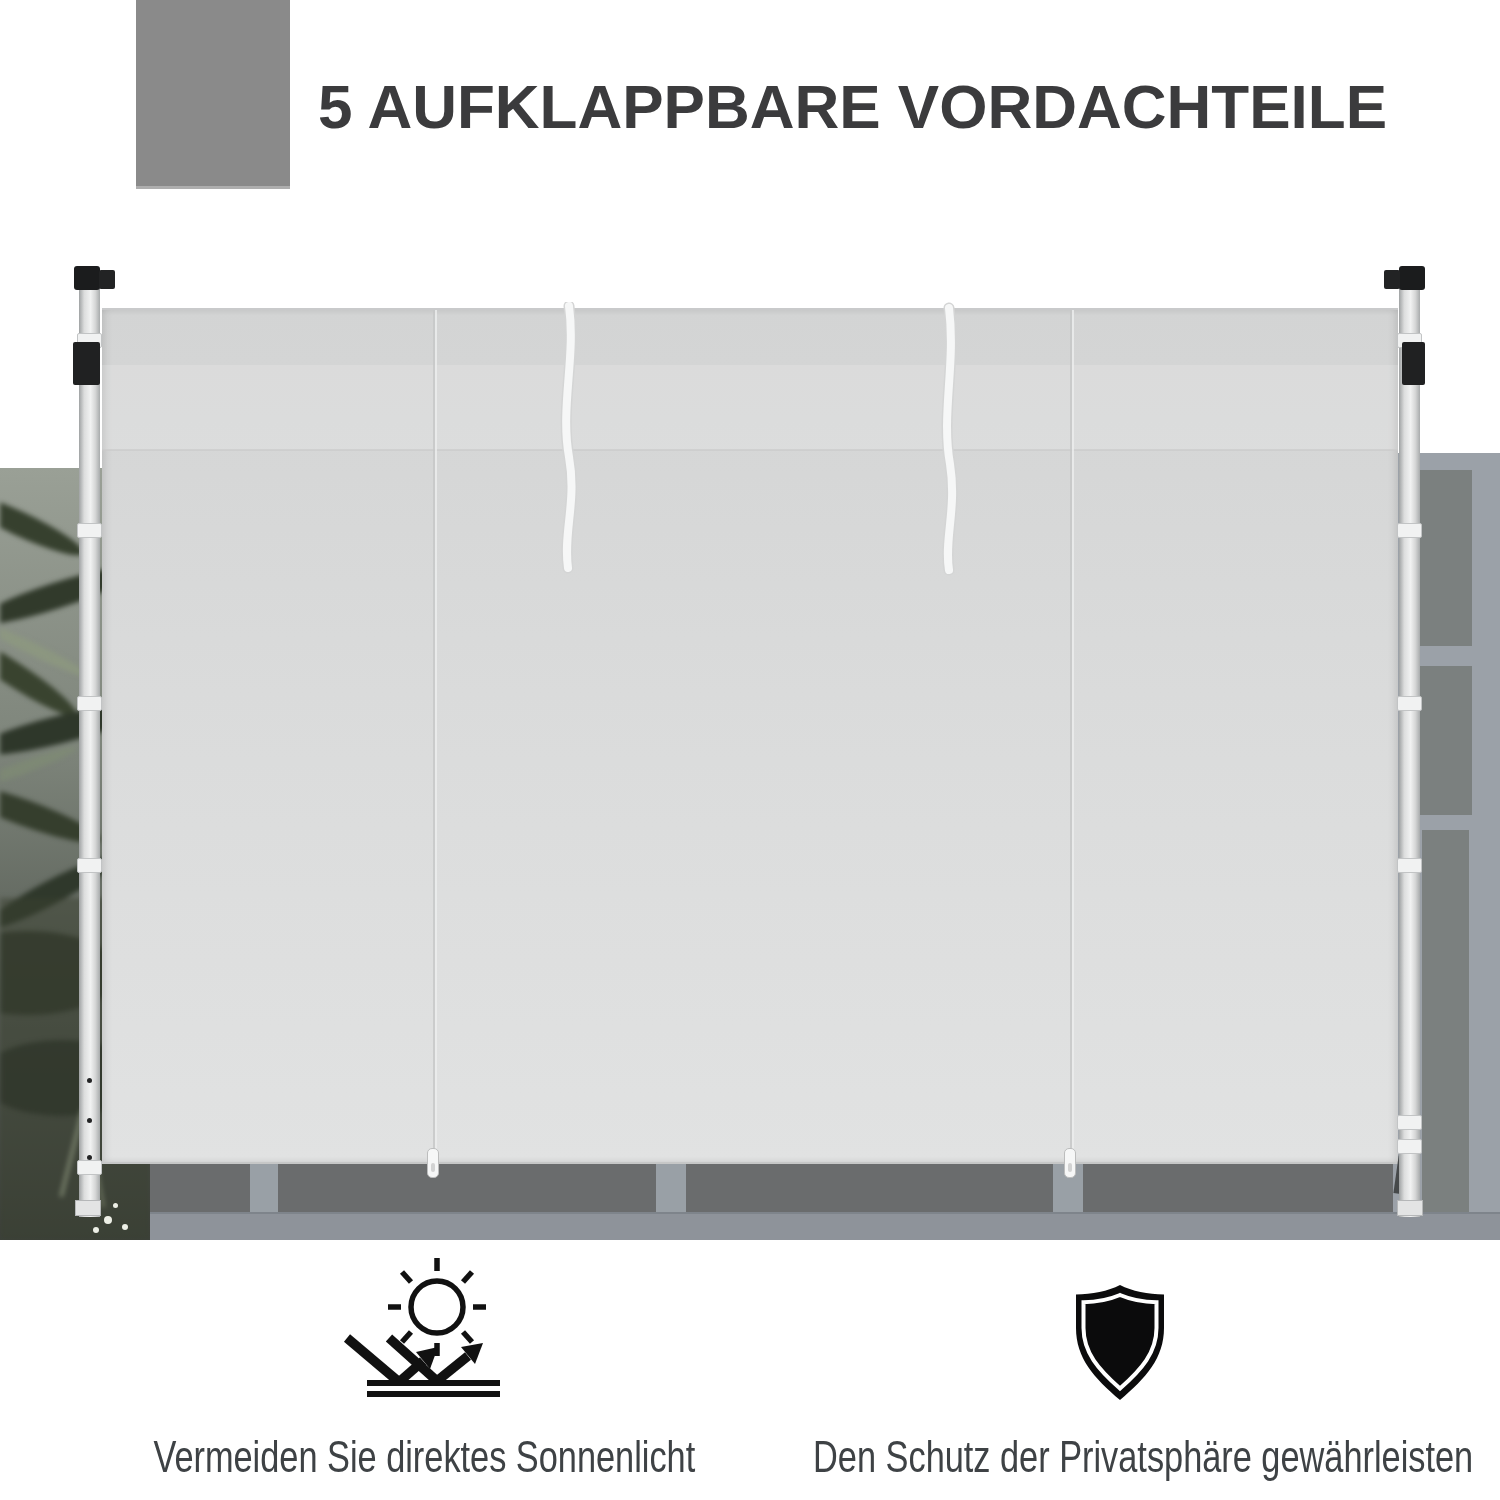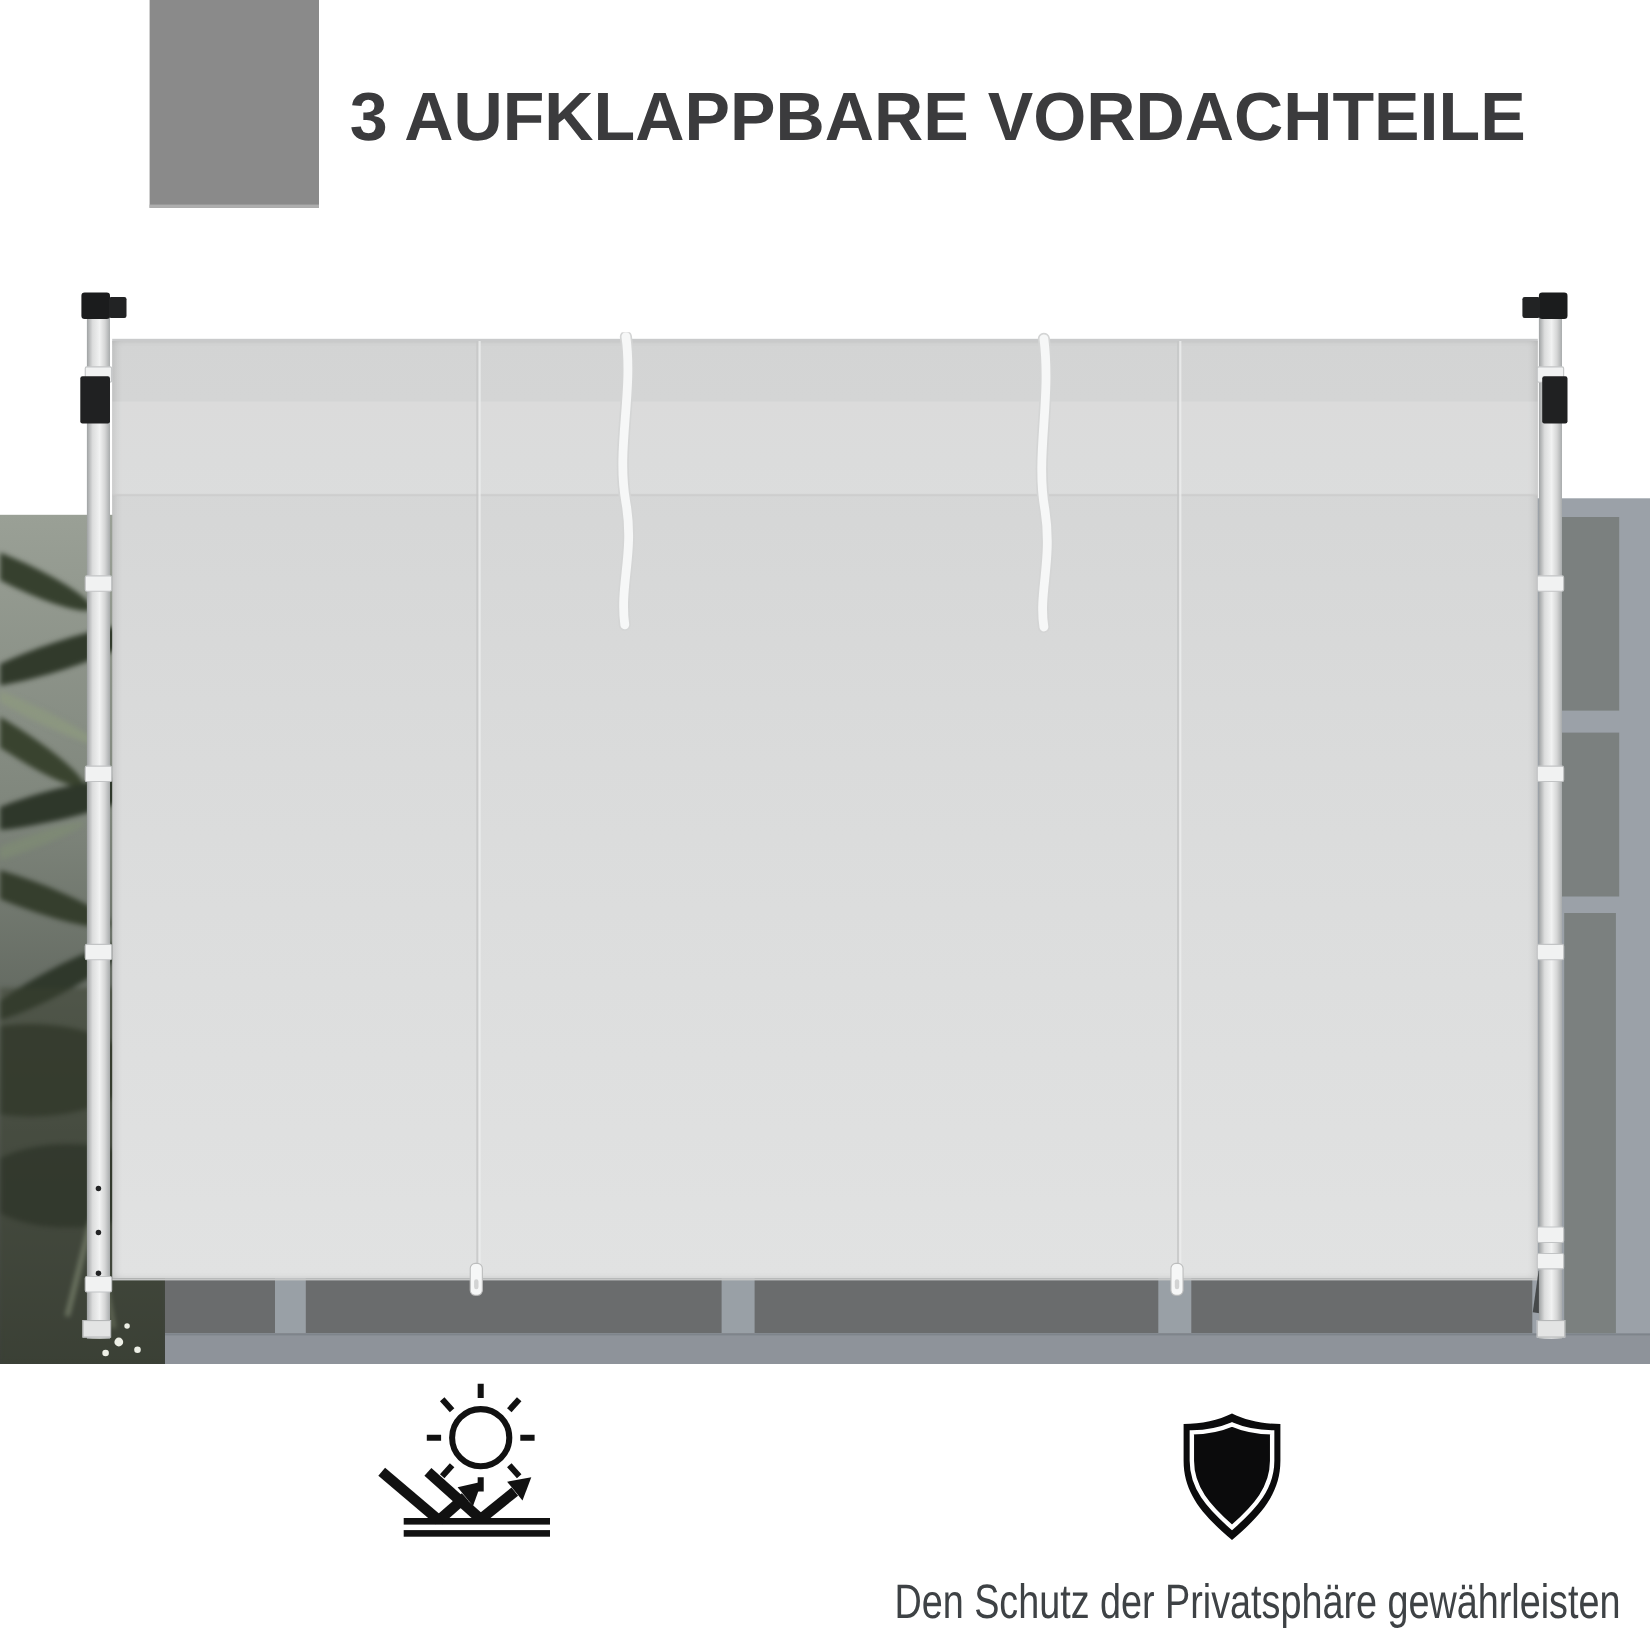--- a/index.html
+++ b/index.html
@@ -54,21 +54,21 @@
   .feature .caption{position:absolute;left:0;top:184px;width:100%;text-align:center;
                     font-size:44px;line-height:50px;color:#3e4245;white-space:nowrap;}
   .caption span{display:inline-block;transform:scaleX(0.78);transform-origin:center;}
 </style>
 </head>
 <body>
 
 <div id="stage">
 
   <div class="abs" id="accent-block"></div>
-  <div class="abs" id="page-title">3 AUFKLAPPBARE VORDACHTEILE</div>
+  <div class="abs" id="page-title">5 AUFKLAPPBARE VORDACHTEILE</div>
 
   <div class="abs" id="band-dark">
     <div class="band-bar" style="left:250px;width:28px;"></div>
     <div class="band-bar" style="left:656px;width:30px;"></div>
     <div class="band-bar" style="left:1053px;width:30px;"></div>
   </div>
   <div class="abs" id="band-rail"></div>
 
   <div class="abs" id="wall">
     <div class="wall-opening" style="left:21px;top:17px;width:58px;height:176px;"></div>
@@ -166,20 +166,23 @@
           <line x1="60" y1="129" x2="84" y2="108"></line>
           <line x1="50" y1="85" x2="98" y2="128"></line>
           <line x1="98" y1="128" x2="129" y2="103"></line>
         </g>
         <polygon points="99,94 91,116 77,99" fill="#111111"></polygon>
         <polygon points="144,90 136,111 122,94" fill="#111111"></polygon>
         <rect x="28" y="127" width="133" height="6" fill="#111111"></rect>
         <rect x="28" y="138" width="133" height="6" fill="#111111"></rect>
       </svg>
     </div>
+    <div class="caption">
+      <span>Vermeiden Sie direktes Sonnenlicht</span>
+    </div>
   </div>
 
   <div class="feature" style="left:720px;">
     <div class="icon-wrap" style="top:36px;">
       <svg width="96" height="118" viewBox="0 0 96 118">
         <path d="M48 1 C60 7 76 10.5 92 10.5 L92 44 C92 74 74 94 48 116 C22 94 4 74 4 44 L4 10.5 C20 10.5 36 7 48 1 Z" fill="#0b0b0c"></path>
         <path d="M48 11 C58.5 15.5 71 18 84.5 18.2 L84.5 44 C84.5 68.5 69.5 85.5 48 104.5 C26.5 85.5 11.5 68.5 11.5 44 L11.5 18.2 C25 18 37.5 15.5 48 11 Z" fill="none" stroke="#ffffff" stroke-width="4"></path>
       </svg>
     </div>
     <div class="caption">

